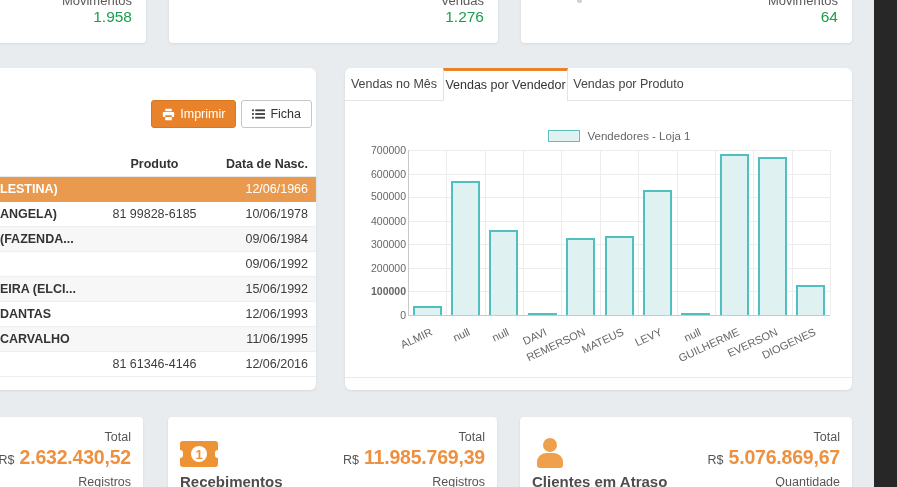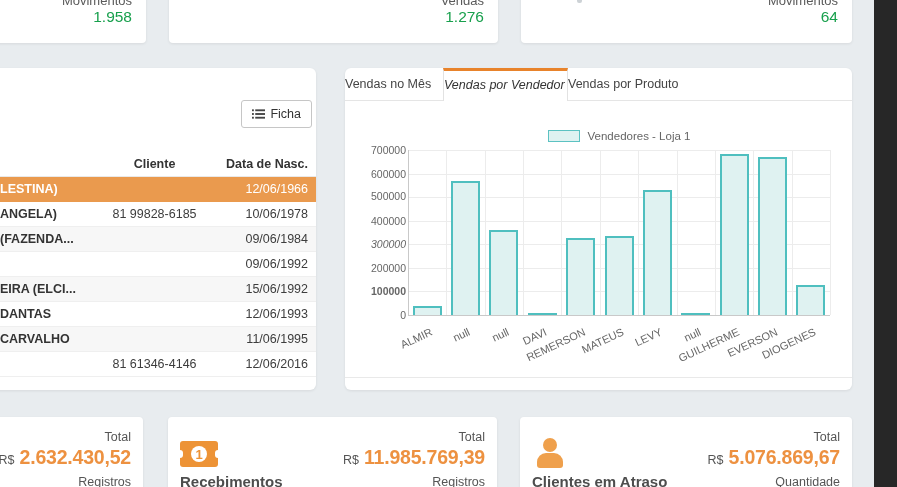--- a/index.html
+++ b/index.html
@@ -30,24 +30,24 @@
   .trow .c-date{width:96px;text-align:right;}
   .trow.head{font-weight:bold;color:#333;border-bottom:1px solid #e9e9e9;}
   .trow.alt{background:#f7f7f7;}
   .trow.hl{background:#EA9A4E;border-bottom:1px solid #EA9A4E;color:#fff;}
   .trow.hl .c-name{color:#fff;}
 
   
   #right-panel{position:absolute;left:345px;top:68px;width:507px;height:322px;background:#fff;
     border-radius:6px;box-shadow:0 1px 3px rgba(0,0,0,.08);}
   #tabbar{display:flex;height:32px;border-bottom:1px solid #e5e5e5;}
-  .tab{box-sizing:border-box;text-align:left;font-size:12.5px;color:#444;line-height:32px;cursor:pointer;
+  .tab{box-sizing:border-box;text-align:center;font-size:12.5px;color:#444;line-height:32px;cursor:pointer;
     white-space:nowrap;overflow:hidden;}
   .tab.active{background:#fff;border-top:3px solid #E8832B;border-left:1px solid #e2e2e2;border-right:1px solid #e2e2e2;
-    height:33px;margin-bottom:-1px;line-height:28px;color:#333;position:relative;z-index:2;font-style:italic;}
+    height:33px;margin-bottom:-1px;line-height:28px;color:#333;position:relative;z-index:2;}
   #content-bottom-line{position:absolute;left:0;right:0;top:309px;height:1px;background:#e9e9e9;}
 
   #chart-layer{position:absolute;left:0;top:32px;right:0;bottom:0;padding-left:7px;}
   #legend{position:absolute;left:63px;top:30px;width:422px;display:flex;justify-content:center;align-items:center;gap:8px;}
   #legend .swatch{width:32px;height:12px;background:#DFF2F1;border:1.5px solid #5CC2C2;box-sizing:border-box;}
   #legend .ltext{font-size:11.5px;color:#666;}
   .gl-h{position:absolute;left:63px;width:422px;height:1px;background:#ececec;}
   .gl-v{position:absolute;width:1px;background:#ececec;}
   .ytick{position:absolute;right:446px;width:60px;text-align:right;font-size:10.5px;color:#666;height:12px;line-height:12px;}
   .bar{position:absolute;background:#DFF2F1;border:2px solid #4FBFBF;box-sizing:border-box;border-bottom:none;}
@@ -83,40 +83,48 @@
     <div class="val">1.276</div>
   </div>
   <div class="card topcard" style="left:521px;width:331px;">
     <div class="lbl">Movimentos</div>
     <div class="val">64</div>
   </div>
   <div class="icon-fragment"></div>
 
   <div id="left-panel">
     <div id="toolbar">
+      <div class="btn btn-orange">
+        <span style="display:flex;">
+          <svg width="13" height="13" viewBox="0 0 16 16">
+              <path fill="#fff" d="M4 1h8v3H4zM2 5h12c.6 0 1 .4 1 1v4c0 .6-.4 1-1 1h-2v-2H4v2H2c-.6 0-1-.4-1-1V6c0-.6.4-1 1-1zm2 6h8v4H4z"></path>
+            </svg>
+        </span>
+        <span>Imprimir</span>
+      </div>
       <div class="btn btn-light">
         <span style="display:flex;">
           <svg width="13" height="12" viewBox="0 0 14 12">
               <g fill="#444">
                 <rect x="0" y="1" width="2" height="2"></rect>
                 <rect x="3.5" y="1" width="10.5" height="2"></rect>
                 <rect x="0" y="5" width="2" height="2"></rect>
                 <rect x="3.5" y="5" width="10.5" height="2"></rect>
                 <rect x="0" y="9" width="2" height="2"></rect>
                 <rect x="3.5" y="9" width="10.5" height="2"></rect>
               </g>
             </svg>
         </span>
         <span>Ficha</span>
       </div>
     </div>
     <div id="btable">
         <div class="trow head">
           <div class="c-name"></div>
-          <div class="c-phone">Cliente</div>
+          <div class="c-phone">Produto</div>
           <div class="c-date">Data de Nasc.</div>
         </div>
         <div class="trow hl">
           <div class="c-name">LESTINA)</div>
           <div class="c-phone"></div>
           <div class="c-date">12/06/1966</div>
         </div>
         <div class="trow">
           <div class="c-name">ANGELA)</div>
           <div class="c-phone">81 99828-6185</div>
@@ -168,21 +176,21 @@
       </div>
     <div class="gl-h" style="top: 50px;"></div>
         <div class="ytick" style="top: 44px;">700000</div>
         <div class="gl-h" style="top: 73.5714px;"></div>
         <div class="ytick" style="top: 67.5714px;">600000</div>
         <div class="gl-h" style="top: 97.1429px;"></div>
         <div class="ytick" style="top: 90px;">500000</div>
         <div class="gl-h" style="top: 120.714px;"></div>
         <div class="ytick" style="top: 114.714px;">400000</div>
         <div class="gl-h" style="top: 144.286px;"></div>
-        <div class="ytick" style="top: 138.286px; font-style: italic;">300000</div>
+        <div class="ytick" style="top: 138.286px;">300000</div>
         <div class="gl-h" style="top: 167.857px;"></div>
         <div class="ytick" style="top: 161.857px;">200000</div>
         <div class="gl-h" style="top: 191.429px;"></div>
         <div class="ytick" style="top: 185.429px; font-weight: bold;">100000</div>
         <div class="gl-h" style="top: 215px; background: rgb(201, 201, 201);"></div>
         <div class="ytick" style="top: 209px;">0</div>
         <div class="gl-v" style="left: 63px; top: 50px; height: 165px; background: rgb(201, 201, 201);"></div>
         <div class="gl-v" style="left: 101.364px; top: 50px; height: 165px;"></div>
         <div class="gl-v" style="left: 139.727px; top: 50px; height: 165px;"></div>
         <div class="gl-v" style="left: 178.091px; top: 50px; height: 165px;"></div>

